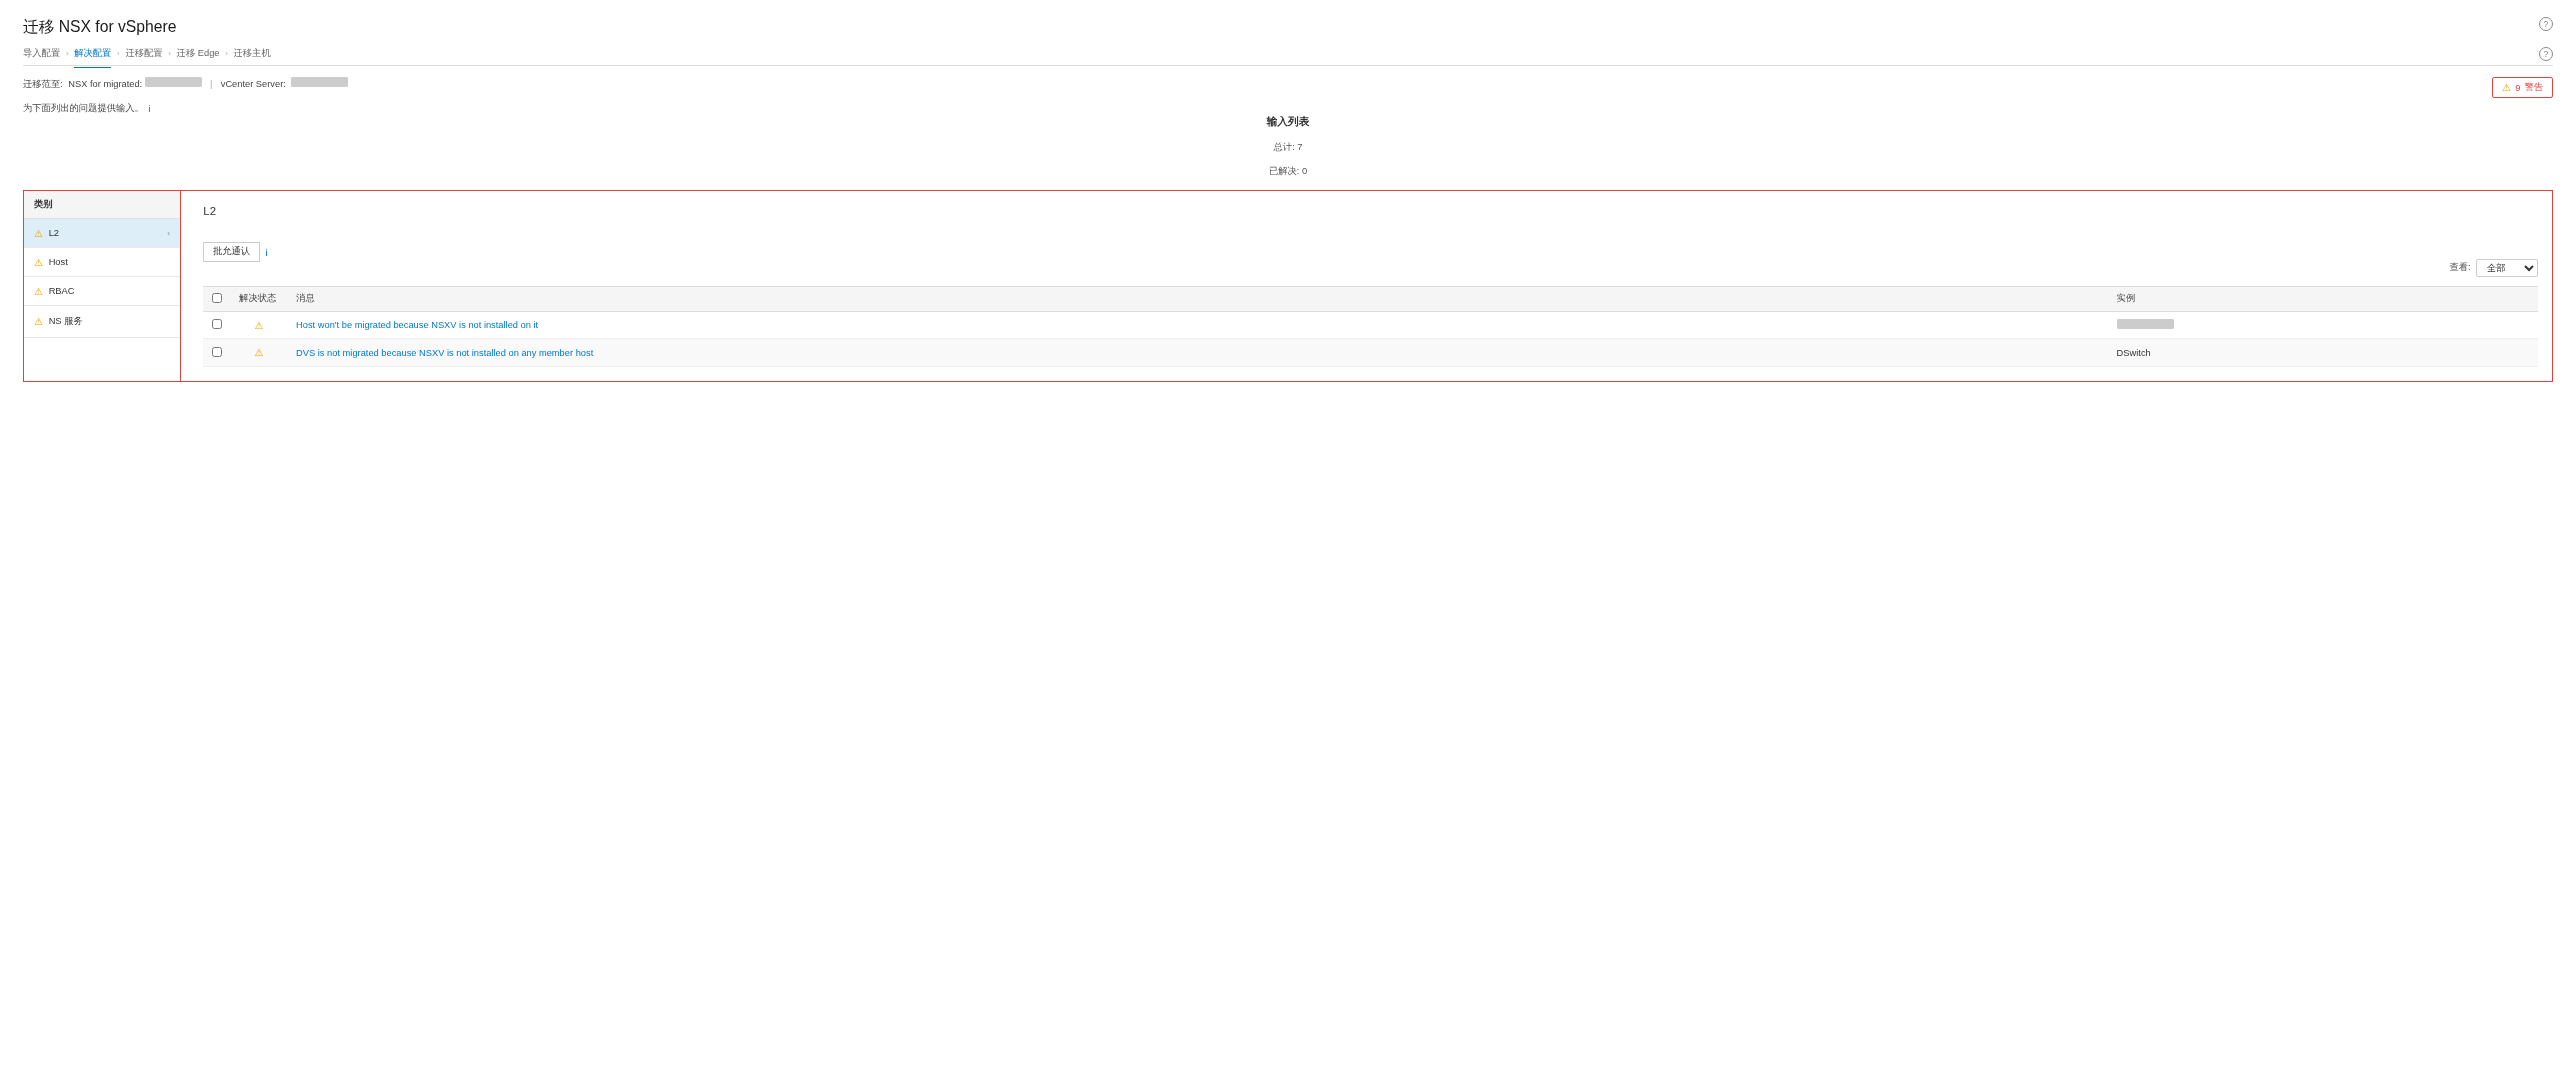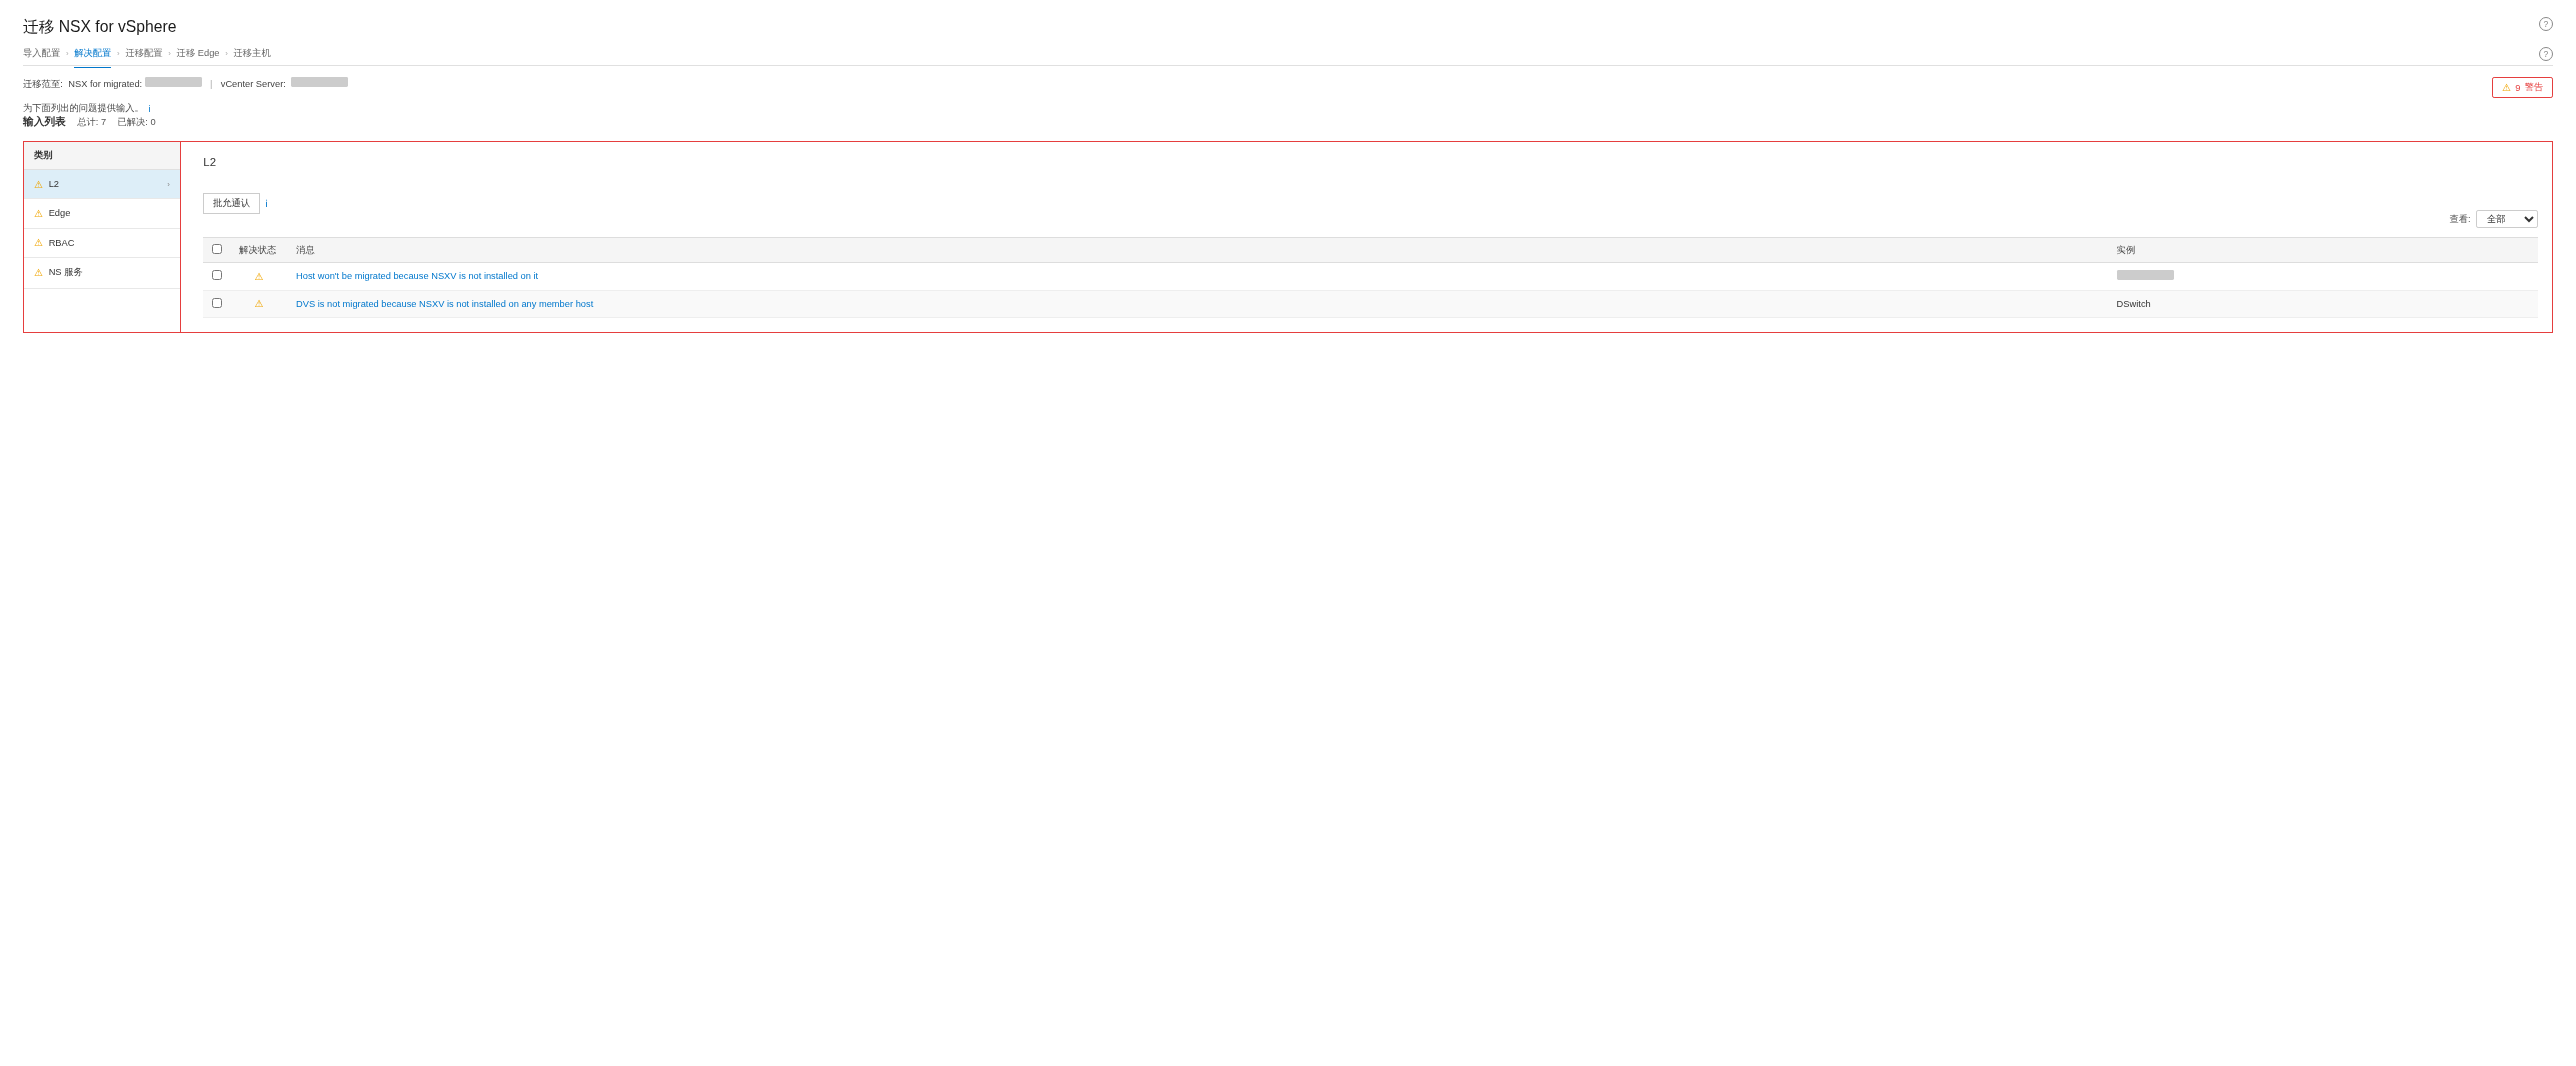--- a/index.html
+++ b/index.html
@@ -94,20 +94,21 @@
       color: #0077cc;
       font-size: 9.3px;
     }
     .input-list-header {
       font-size: 10px;
       color: #333;
       margin-bottom: 11.4px;
       display: flex;
       align-items: center;
       gap: 11.4px;
+      flex-direction: column;
     }
     .input-list-header .label {
       font-weight: 600;
       font-size: 10.7px;
     }
     .input-list-header .stat {
       color: #555;
       font-size: 9.3px;
     }
     .main-content {
@@ -315,21 +316,21 @@
       <div class="sidebar-header">类别</div>
 
       <div class="sidebar-item selected">
         <span class="warn-tri">⚠</span>
         <span>L2</span>
         <span class="chevron">›</span>
       </div>
 
       <div class="sidebar-item">
         <span class="warn-tri">⚠</span>
-        <span>Edge</span>
+        <span>Host</span>
       </div>
 
       <div class="sidebar-item">
         <span class="warn-tri">⚠</span>
         <span>RBAC</span>
       </div>
 
       <div class="sidebar-item">
         <span class="warn-tri">⚠</span>
         <span>NS 服务</span>

